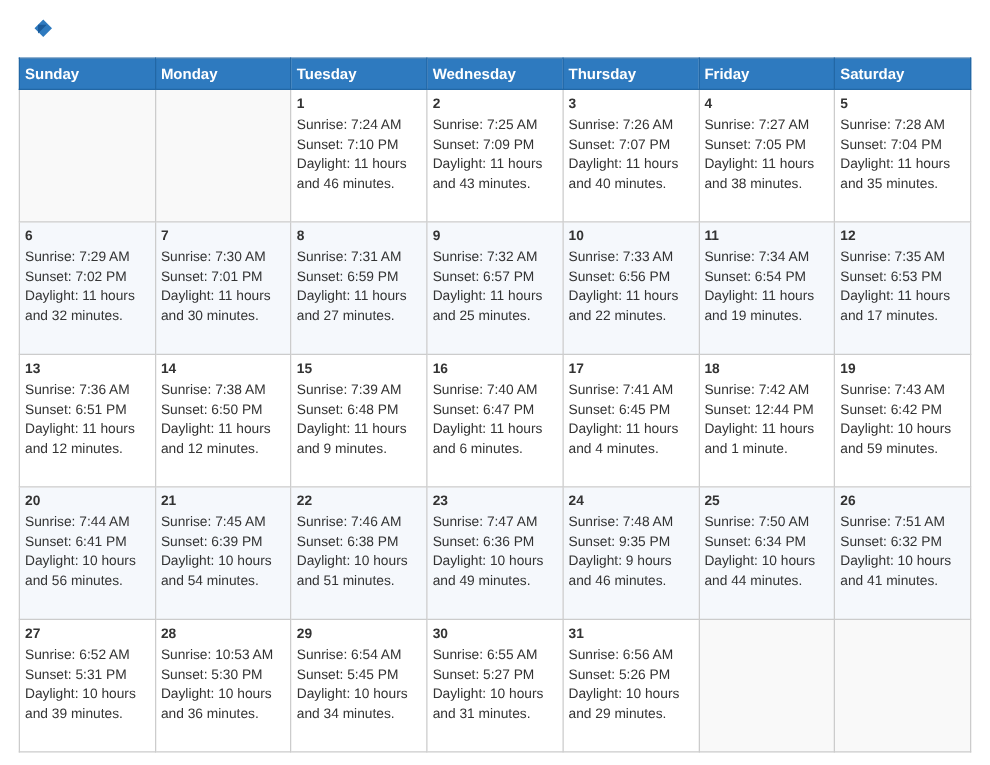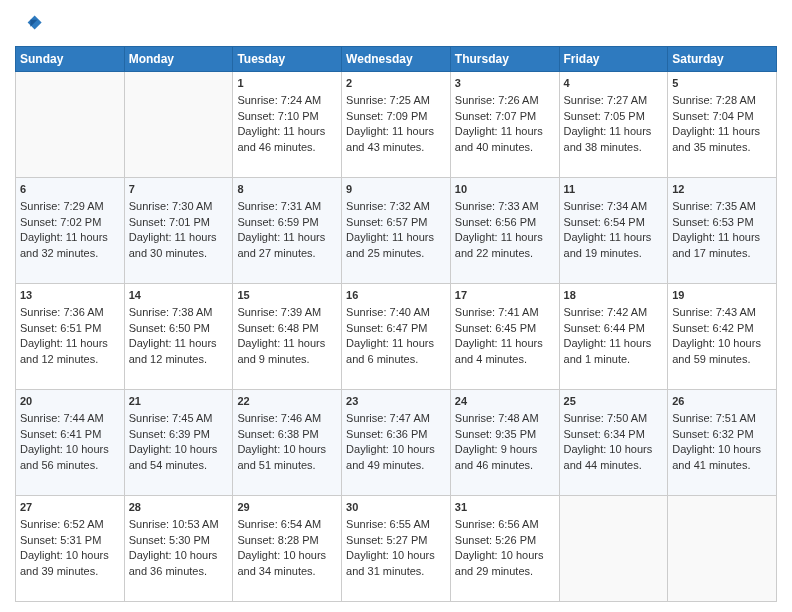--- a/index.html
+++ b/index.html
@@ -267,21 +267,21 @@
         <div class="cell-text">
           <span>Sunrise: 7:41 AM</span><br>
           <span>Sunset: 6:45 PM</span><br>
           <span>Daylight: 11 hours and 4 minutes.</span>
         </div>
           </td>
           <td>
             <span class="day-number">18</span>
         <div class="cell-text">
           <span>Sunrise: 7:42 AM</span><br>
-          <span>Sunset: 6:44 PM</span><br>
+          <span>Sunset: 12:44 PM</span><br>
           <span>Daylight: 11 hours and 1 minute.</span>
         </div>
           </td>
           <td>
             <span class="day-number">19</span>
         <div class="cell-text">
           <span>Sunrise: 7:43 AM</span><br>
           <span>Sunset: 6:42 PM</span><br>
           <span>Daylight: 10 hours and 59 minutes.</span>
         </div>
@@ -359,21 +359,21 @@
         <div class="cell-text">
           <span>Sunrise: 10:53 AM</span><br>
           <span>Sunset: 5:30 PM</span><br>
           <span>Daylight: 10 hours and 36 minutes.</span>
         </div>
           </td>
           <td>
             <span class="day-number">29</span>
         <div class="cell-text">
           <span>Sunrise: 6:54 AM</span><br>
-          <span>Sunset: 8:28 PM</span><br>
+          <span>Sunset: 5:45 PM</span><br>
           <span>Daylight: 10 hours and 34 minutes.</span>
         </div>
           </td>
           <td>
             <span class="day-number">30</span>
         <div class="cell-text">
           <span>Sunrise: 6:55 AM</span><br>
           <span>Sunset: 5:27 PM</span><br>
           <span>Daylight: 10 hours and 31 minutes.</span>
         </div>

